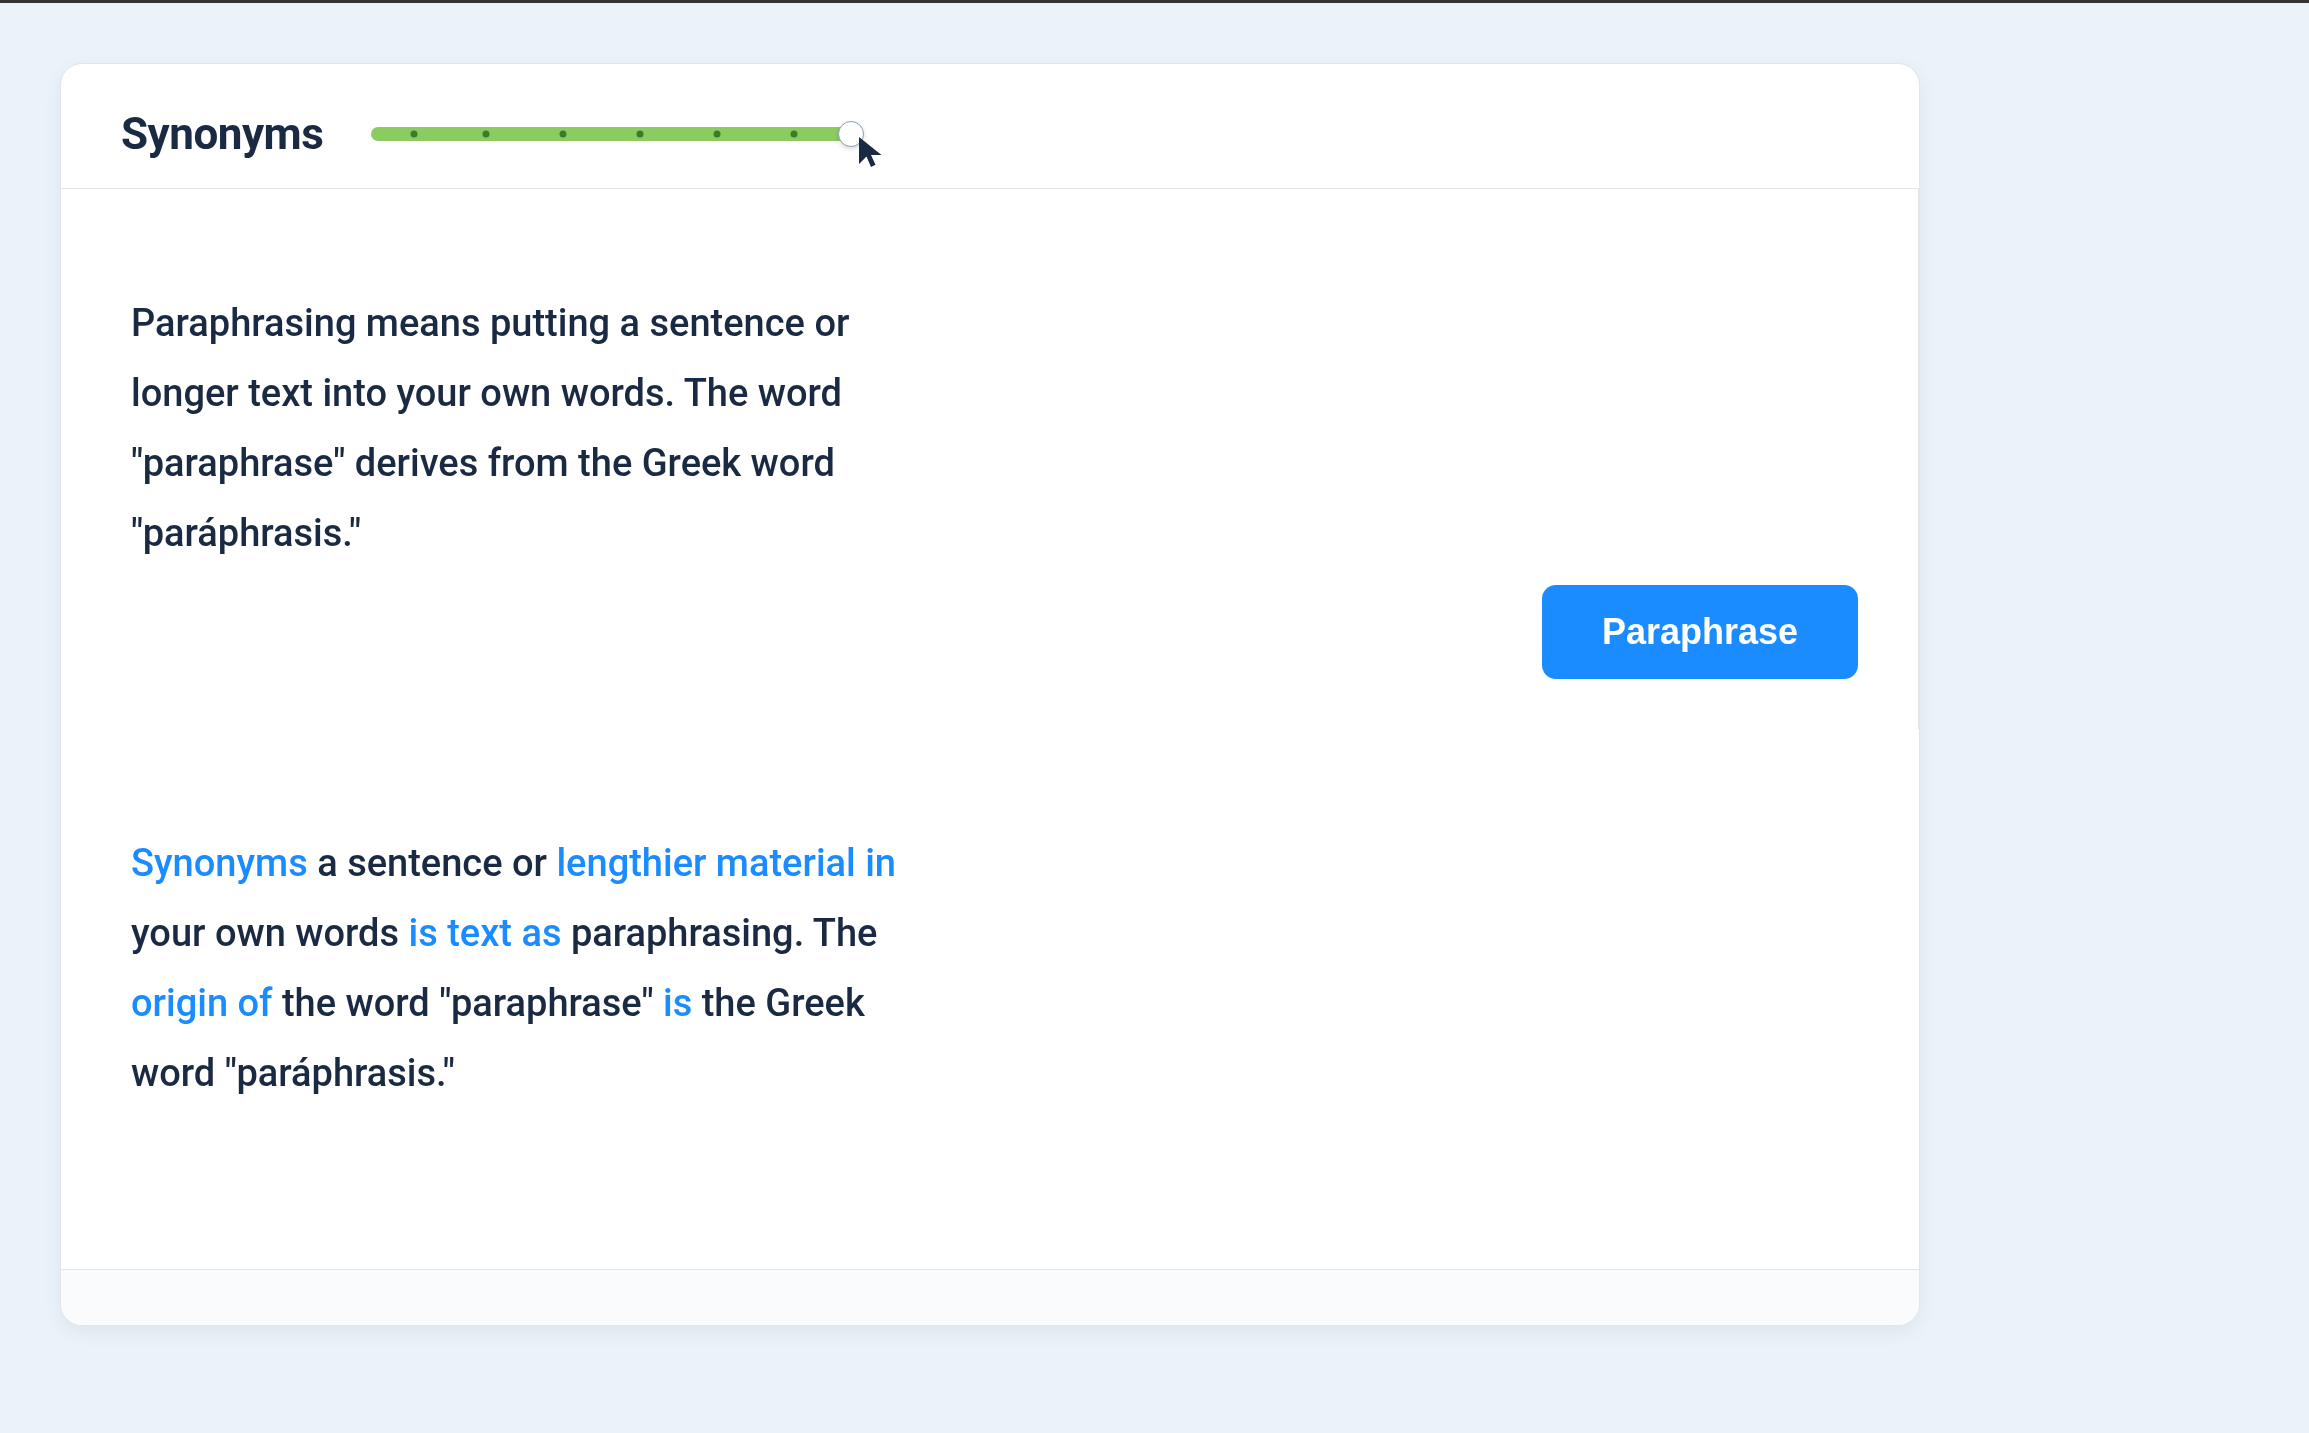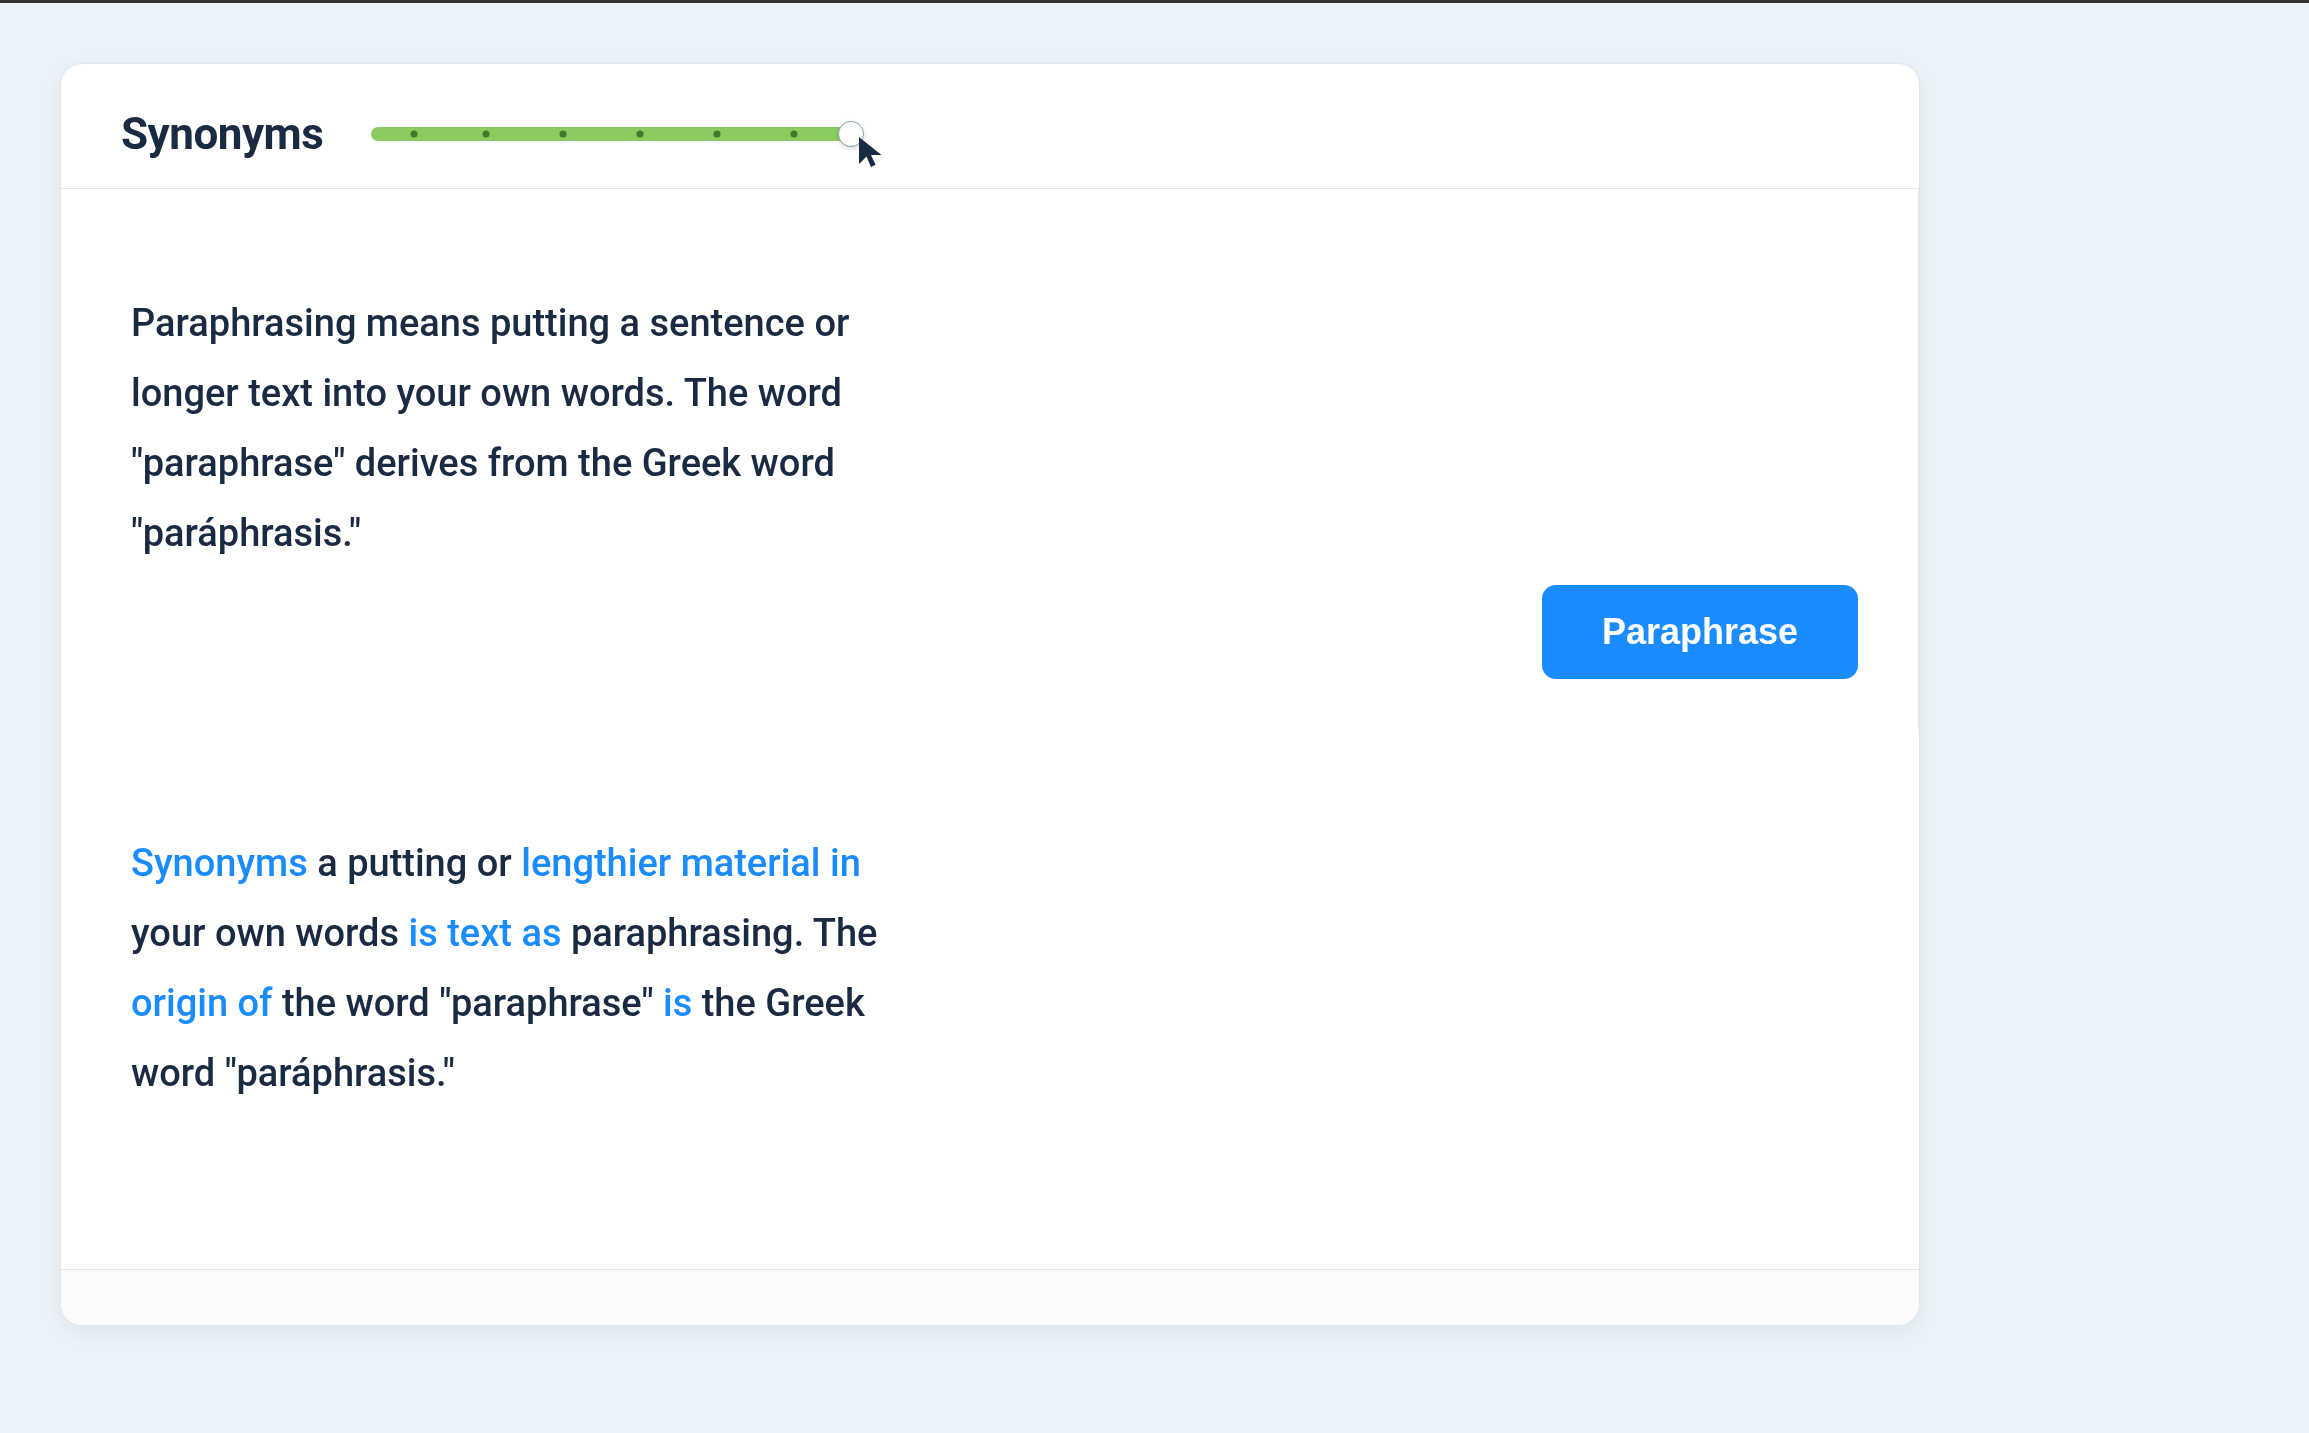--- a/index.html
+++ b/index.html
@@ -139,20 +139,20 @@
   </div>
 
   <div class="panels">
 
     <div class="panel panel-left">
       <p class="panel-text">Paraphrasing means putting a sentence or longer text into your own words. The word "paraphrase" derives from the Greek word "paráphrasis."</p>
       <button class="paraphrase-btn">Paraphrase</button>
     </div>
 
     <div class="panel">
-      <p class="panel-text" id="output-text"><span class="hl">Synonyms</span><span> a putting or </span><span class="hl">lengthier material in</span><span> your own words </span><span class="hl">is text as</span><span> paraphrasing. The </span><span class="hl">origin of</span><span> the word "paraphrase" </span><span class="hl">is</span><span> the Greek word "paráphrasis."</span></p>
+      <p class="panel-text" id="output-text"><span class="hl">Synonyms</span><span> a sentence or </span><span class="hl">lengthier material in</span><span> your own words </span><span class="hl">is text as</span><span> paraphrasing. The </span><span class="hl">origin of</span><span> the word "paraphrase" </span><span class="hl">is</span><span> the Greek word "paráphrasis."</span></p>
     </div>
 
   </div>
 
   <div class="card-footer"></div>
 
 </div>
 
 </body></html>

